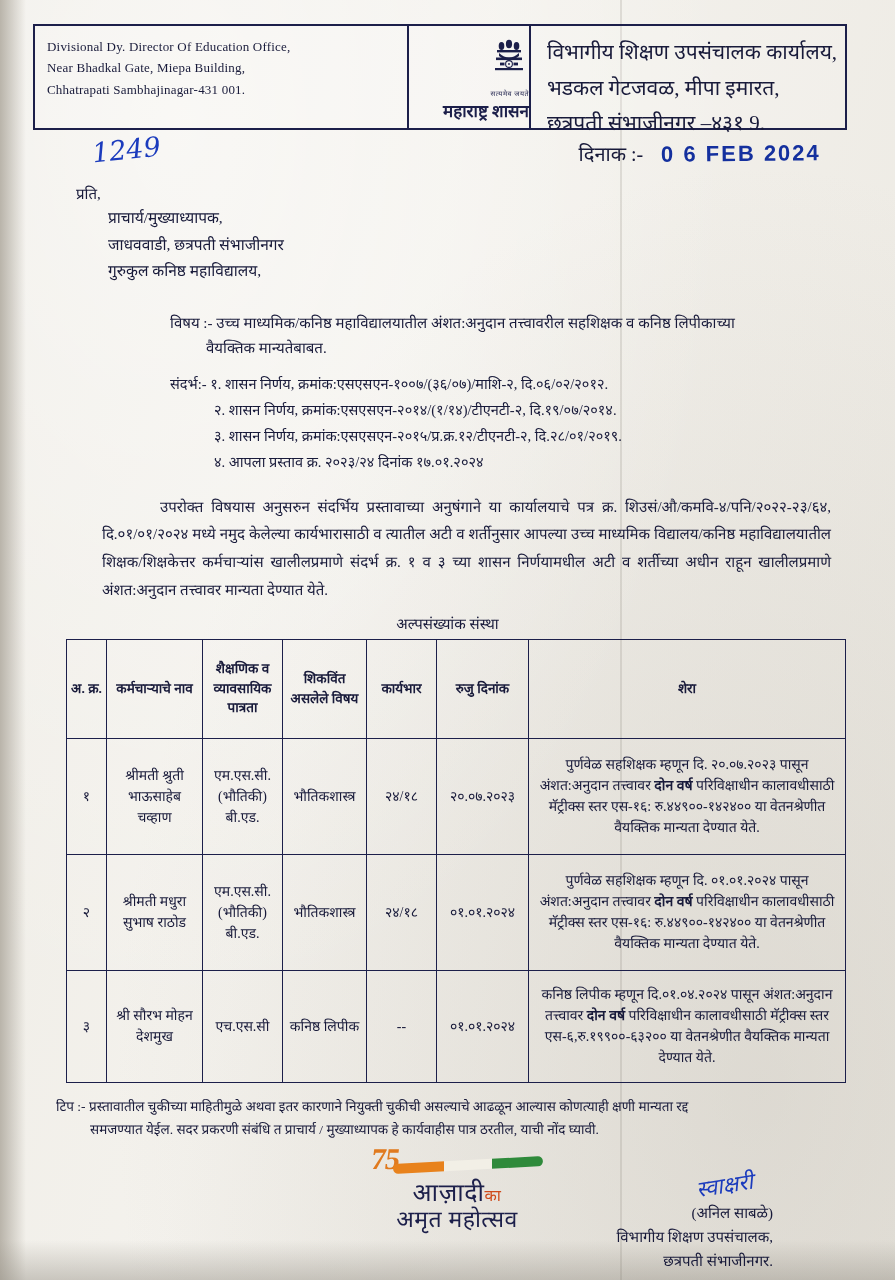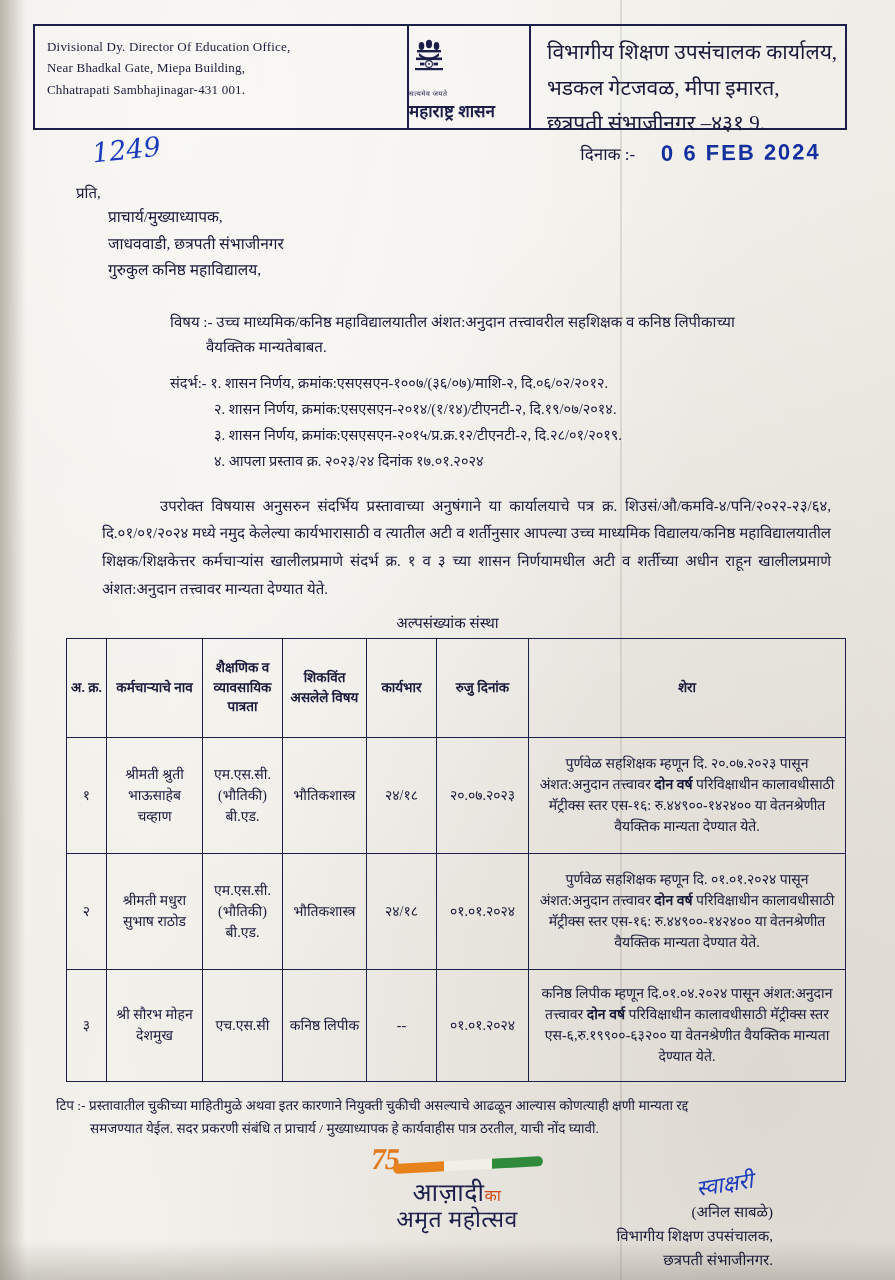--- a/index.html
+++ b/index.html
@@ -63,21 +63,21 @@
     font-size: 13px;
     line-height: 1.65;
     letter-spacing: 0.2px;
   }
   .hdr-mid {
     flex: 0 0 120px;
     border-left: 2px solid #1c1f4a;
     border-right: 2px solid #1c1f4a;
     display: flex;
     flex-direction: column;
-    align-items: flex-start;
+    align-items: flex-end;
     justify-content: center;
     padding-top: 2px;
   }
   .emblem {
     width: 40px;
     height: 56px;
     display: block;
   }
   .hdr-mid .emblem-label {
     font-size: 17px;
@@ -117,21 +117,21 @@
     display: inline-block;
     margin-left: 2px;
     margin-top: -6px;
   }
   .refline .datebox {
     margin-left: auto;
     display: flex;
     align-items: baseline;
     padding-right: 44px;
   }
-  .refline .dinank { font-size: 17px; margin-right: 26px; }
+  .refline .dinank { font-size: 20px; margin-right: 18px; }
   .stamp-date {
     font-family: "Liberation Sans", sans-serif;
     font-weight: bold;
     font-size: 22px;
     letter-spacing: 2px;
     color: #14309e;
     transform: rotate(-0.6deg);
   }
 
   

